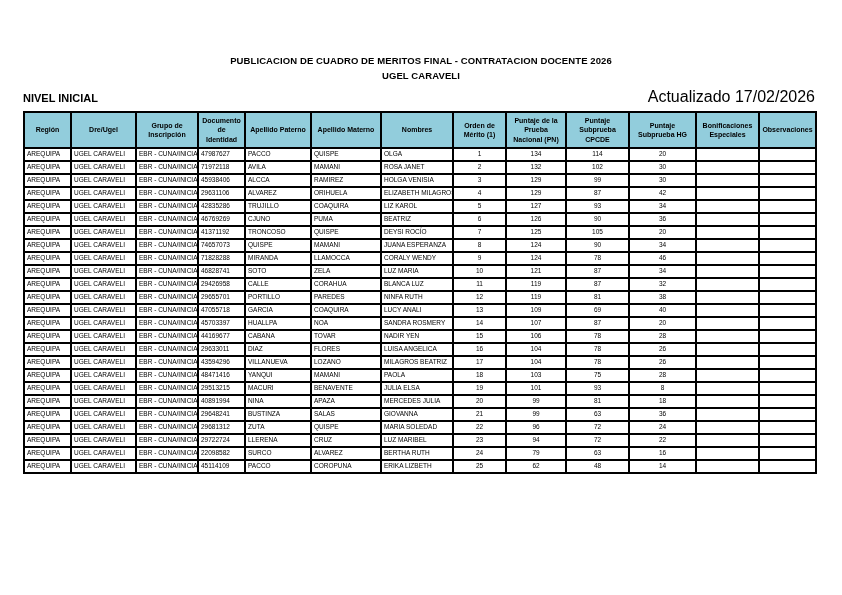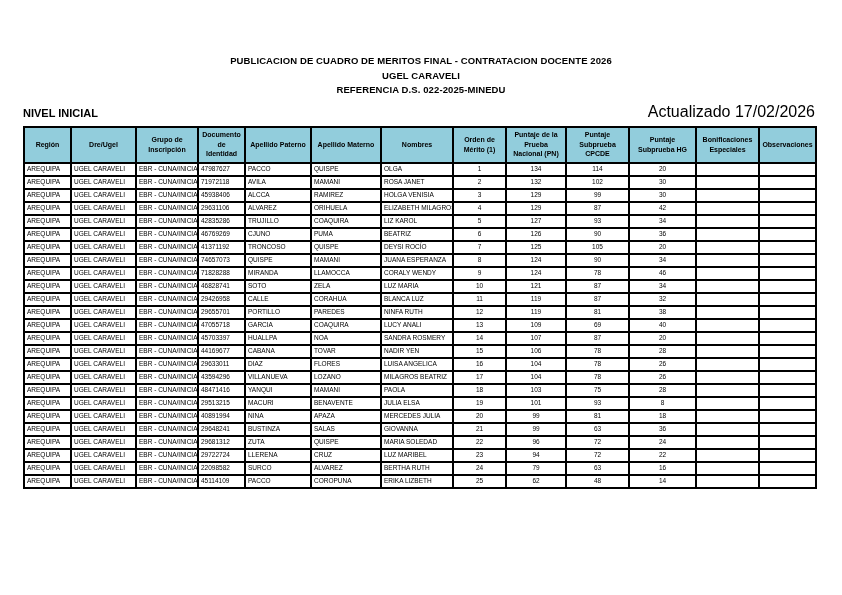--- a/index.html
+++ b/index.html
@@ -77,21 +77,20 @@
   col.c-obs      { width: 57px; }
 </style>
 </head>
 <body>
 
 <div class="page">
 
   <div class="titles">
     <div class="title-line">PUBLICACION DE CUADRO DE MERITOS FINAL - CONTRATACION DOCENTE 2026</div>
     <div class="title-line">UGEL CARAVELI</div>
-    <div class="title-line">REFERENCIA D.S. 022-2025-MINEDU</div>
   </div>
 
   <div class="meta-row">
     <span class="nivel">NIVEL INICIAL</span>
     <span class="actualizado">Actualizado 17/02/2026</span>
   </div>
 
   <table class="merit">
     <colgroup>
       <col class="c-region">

